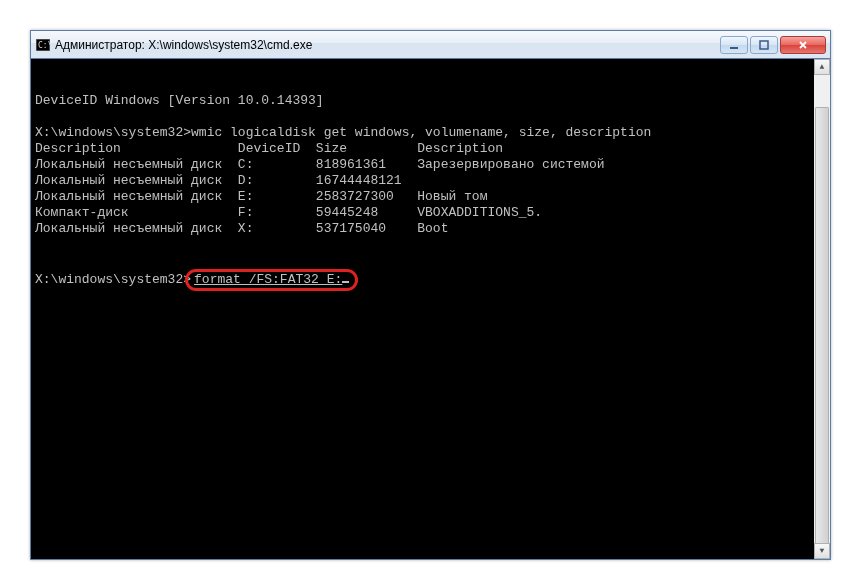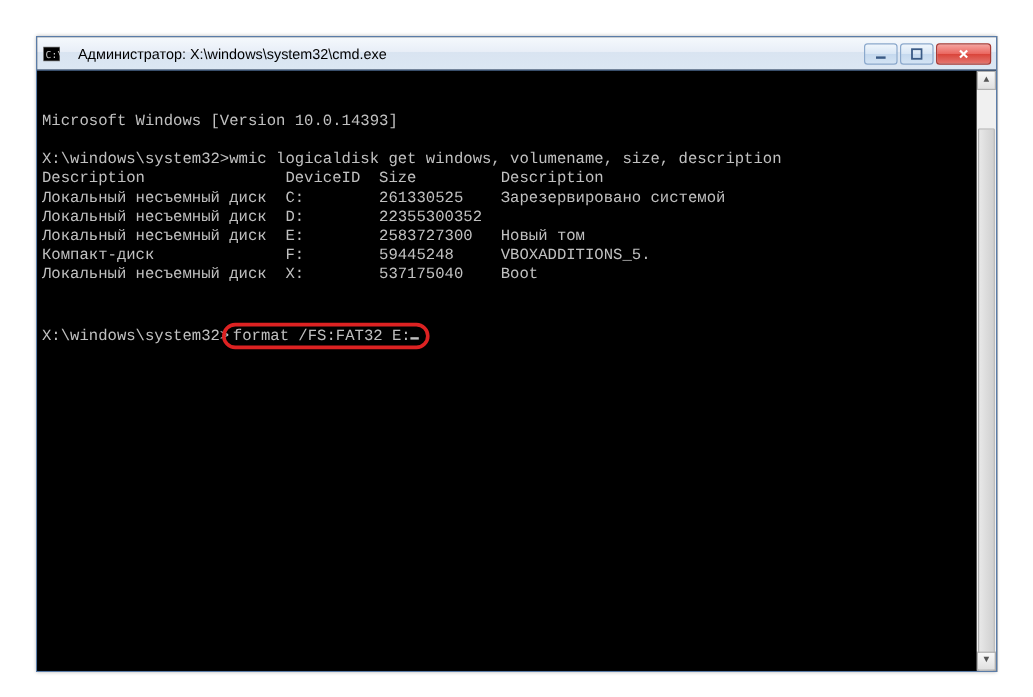--- a/index.html
+++ b/index.html
@@ -28,21 +28,21 @@
       width: 16px;
       height: 16px;
       margin-right: 4px;
       display: flex;
       align-items: center;
       justify-content: center;
     }
     
     .titlebar-icon svg { width: 14px; height: 12px; }
     
-    .titlebar-title { flex: 1; margin-left: 10px; }
+    .titlebar-title { flex: 1; }
     
     .window-controls { display: flex; gap: 2px; }
     
     .wc-btn {
       width: 28px;
       height: 18px;
       border: 1px solid #8aa8cc;
       border-radius: 3px;
       display: flex;
       align-items: center;
@@ -106,20 +106,21 @@
       border: 1px solid #b0b0b0;
       border-radius: 1px;
     }
     
     .highlight {
       display: inline-block;
       border: 3px solid #d22;
       border-radius: 14px;
       padding: 0 6px;
       margin-left: -6px;
+      text-decoration: underline;
     }
     
     .cursor { background: #c0c0c0; display: inline-block; width: 7px; height: 2px; vertical-align: baseline; }
     
     .term-content { position: relative; z-index: 1; }
   </style>
 </head>
 <body>
 
 <div class="window">
@@ -144,26 +145,26 @@
       </div>
       <div class="wc-btn wc-close">
         <svg viewBox="0 0 10 10">
             <path d="M2 2 L8 8 M8 2 L2 8" stroke="#fff" stroke-width="1.8"></path>
           </svg>
       </div>
     </div>
   </div>
 
   <div class="terminal">
-    <div class="term-content"><span>Microsoft Windows [Version 10.0.14393]</span>
+    <div class="term-content"><span>DeviceID Windows [Version 10.0.14393]</span>
 <span></span>
 <span>X:\windows\system32&gt;</span><span>wmic logicaldisk get windows, volumename, size, description</span>
 <span>Description               DeviceID  Size         Description</span>
-<span>Локальный несъемный диск  C:        261330525    Зарезервировано системой</span>
-<span>Локальный несъемный диск  D:        22355300352</span>
+<span>Локальный несъемный диск  C:        818961361    Зарезервировано системой</span>
+<span>Локальный несъемный диск  D:        16744448121</span>
 <span>Локальный несъемный диск  E:        2583727300   Новый том</span>
 <span>Компакт-диск              F:        59445248     VBOXADDITIONS_5.</span>
 <span>Локальный несъемный диск  X:        537175040    Boot</span>
 <span></span>
 <span></span>
 <span>X:\windows\system32&gt;</span><span class="highlight"><span>format /FS:FAT32 E:</span><span class="cursor"></span></span></div>
     
     <div class="scrollbar">
       <div class="scroll-btn">▲</div>
       <div class="scroll-track">

